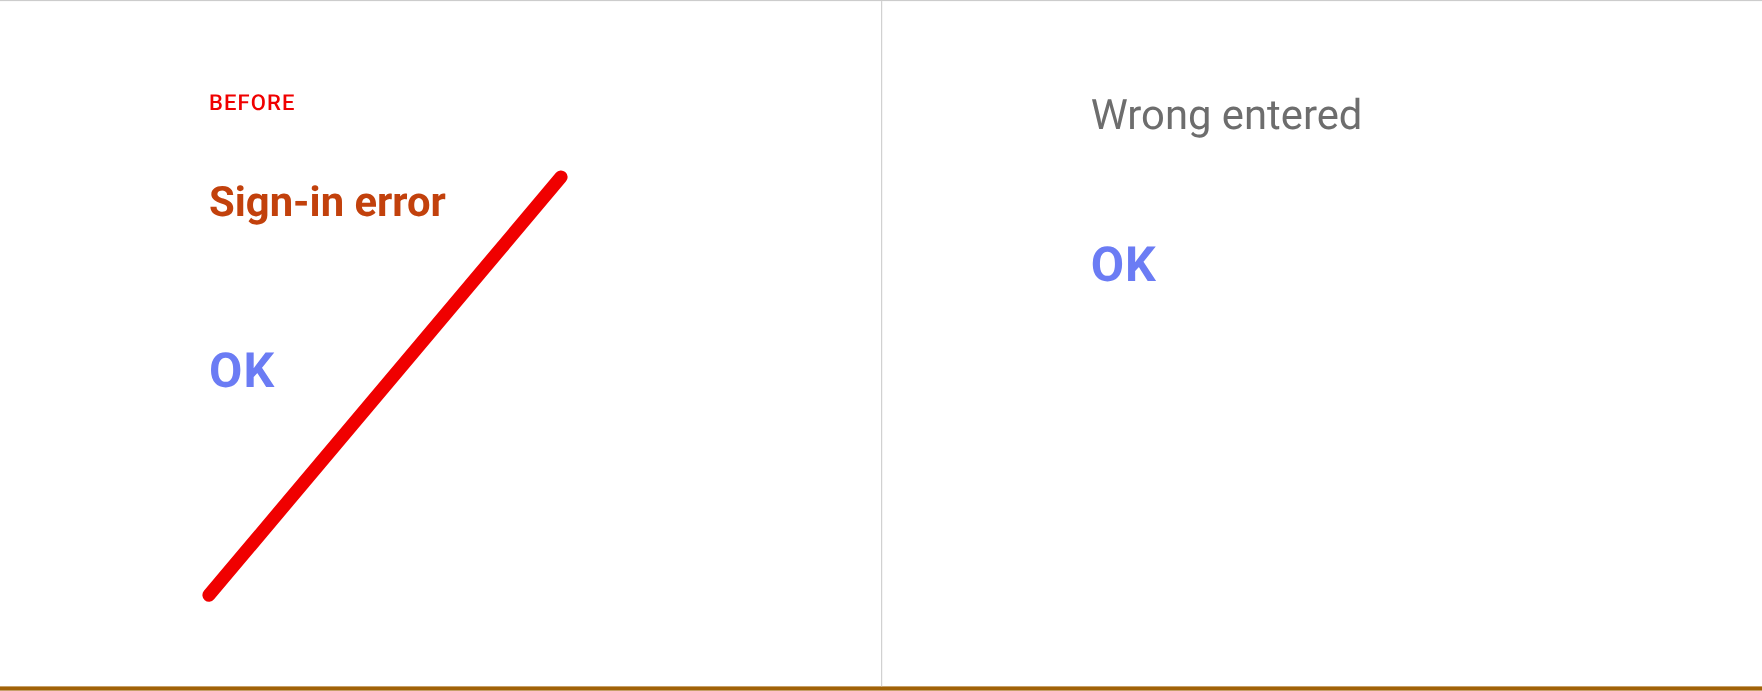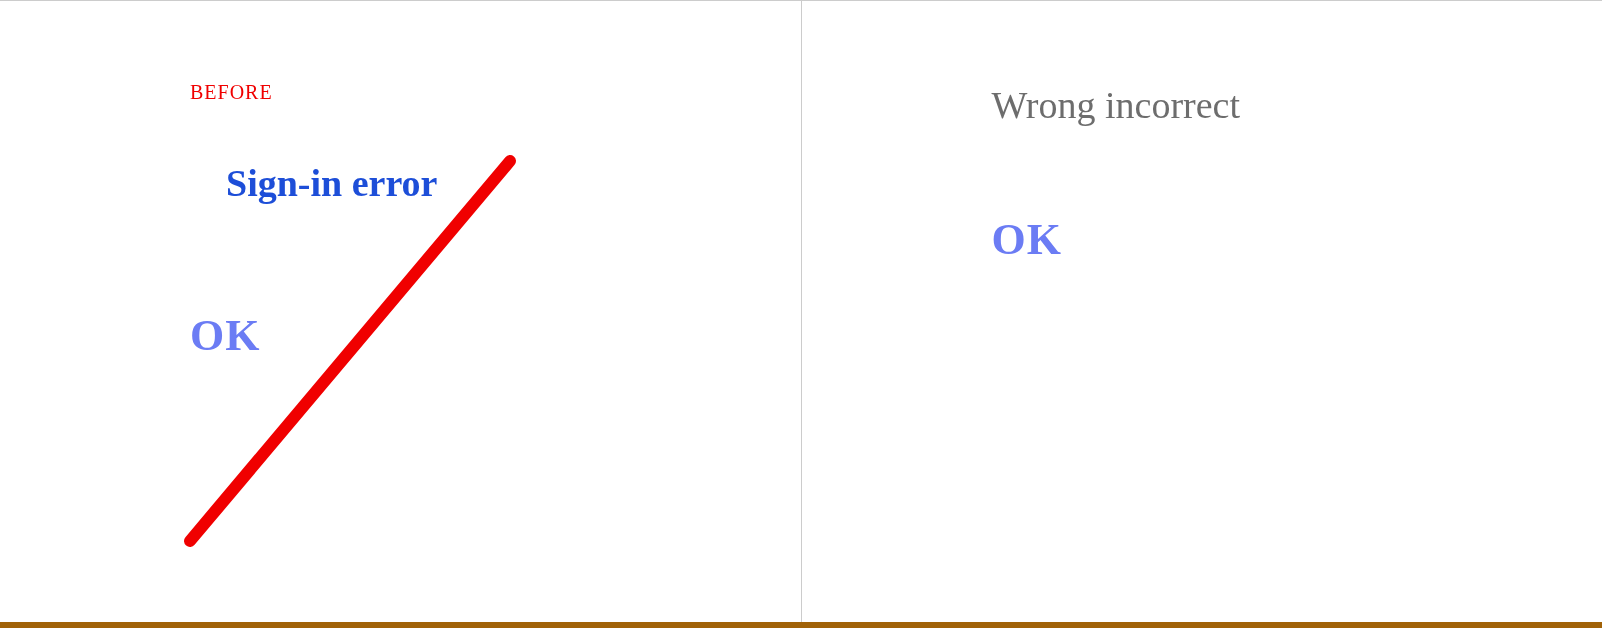--- a/index.html
+++ b/index.html
@@ -11,22 +11,21 @@
       font-family: Roboto, "Helvetica Neue", Arial, sans-serif;
       background: #fff;
       width: 1602px;
       height: 628px;
     }
     .container {
       display: flex;
       width: 100%;
       height: 100%;
       border-top: 1px solid #ccc;
-      border-bottom: 6px solid #a16207;
-      font-family: Liberation Serif, serif;
+      border-bottom: 4px solid #a16207;
     }
     .panel {
       flex: 1;
       position: relative;
       padding: 80px 0 0 190px;
     }
     .panel-left {
       border-right: 1px solid #ccc;
     }
     .panel-label {
@@ -37,24 +36,23 @@
     }
     .label-before {
       color: #f00000;
     }
     .label-after {
       color: #2ecc40;
     }
     .dialog-title {
       font-size: 38px;
       font-weight: 700;
-      color: #1d4ed8;
+      color: #c2410c;
       line-height: 1.25;
       margin-bottom: 2px;
-      margin-left: 36px;
     }
     .dialog-body {
       font-size: 38px;
       font-weight: 400;
       color: #6d6d6d;
       line-height: 1.3;
       max-width: 420px;
     }
     .panel-left .ok-btn {
       margin-top: 100px;
@@ -83,16 +81,16 @@
 <div class="container">
   <div class="panel panel-left">
     <div class="panel-label label-before">BEFORE</div>
     <div class="dialog-title">Sign-in error</div>
     <div class="ok-btn">OK</div>
     <svg class="strike-svg" width="360" height="420">
       <line x1="20" y1="390" x2="340" y2="10" stroke="#f00000" stroke-width="12" stroke-linecap="round"></line>
     </svg>
   </div>
   <div class="panel panel-right">
-    <div class="dialog-body">Wrong incorrect</div>
+    <div class="dialog-body">Wrong entered</div>
     <div class="ok-btn">OK</div>
   </div>
 </div>
 
 </body></html>

